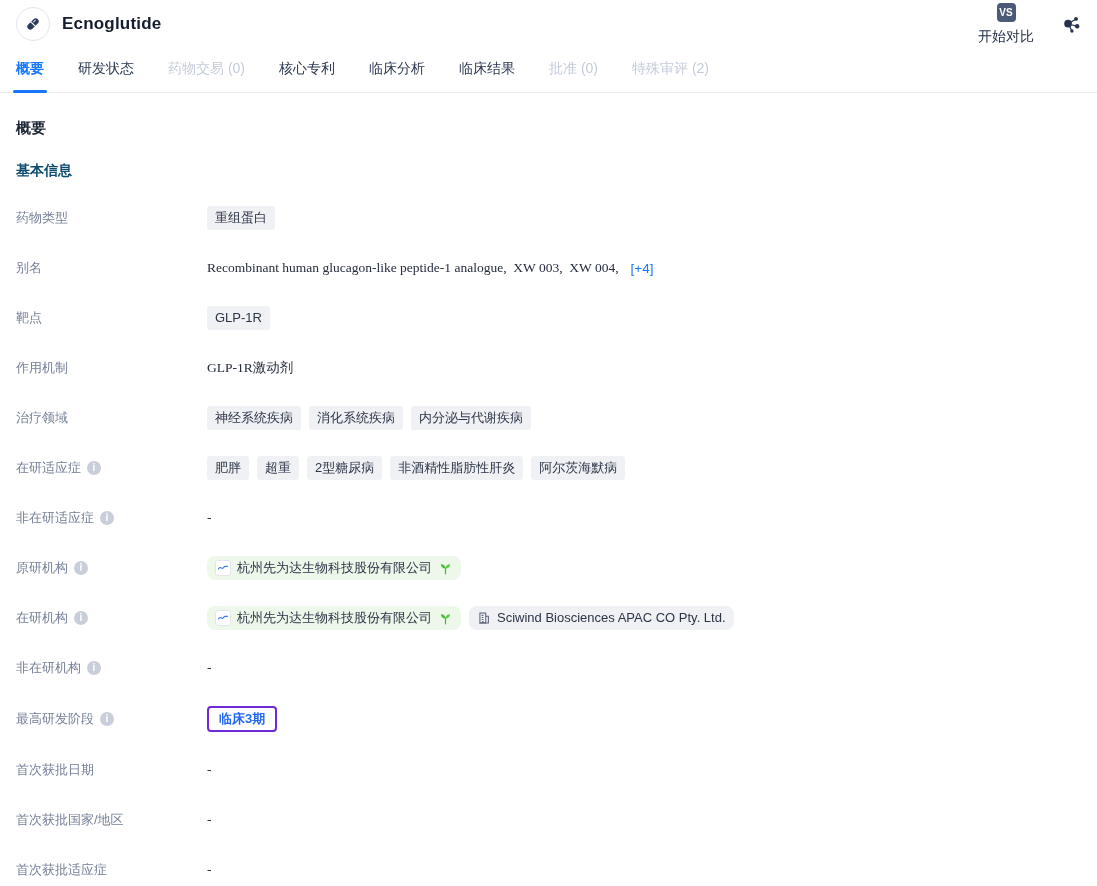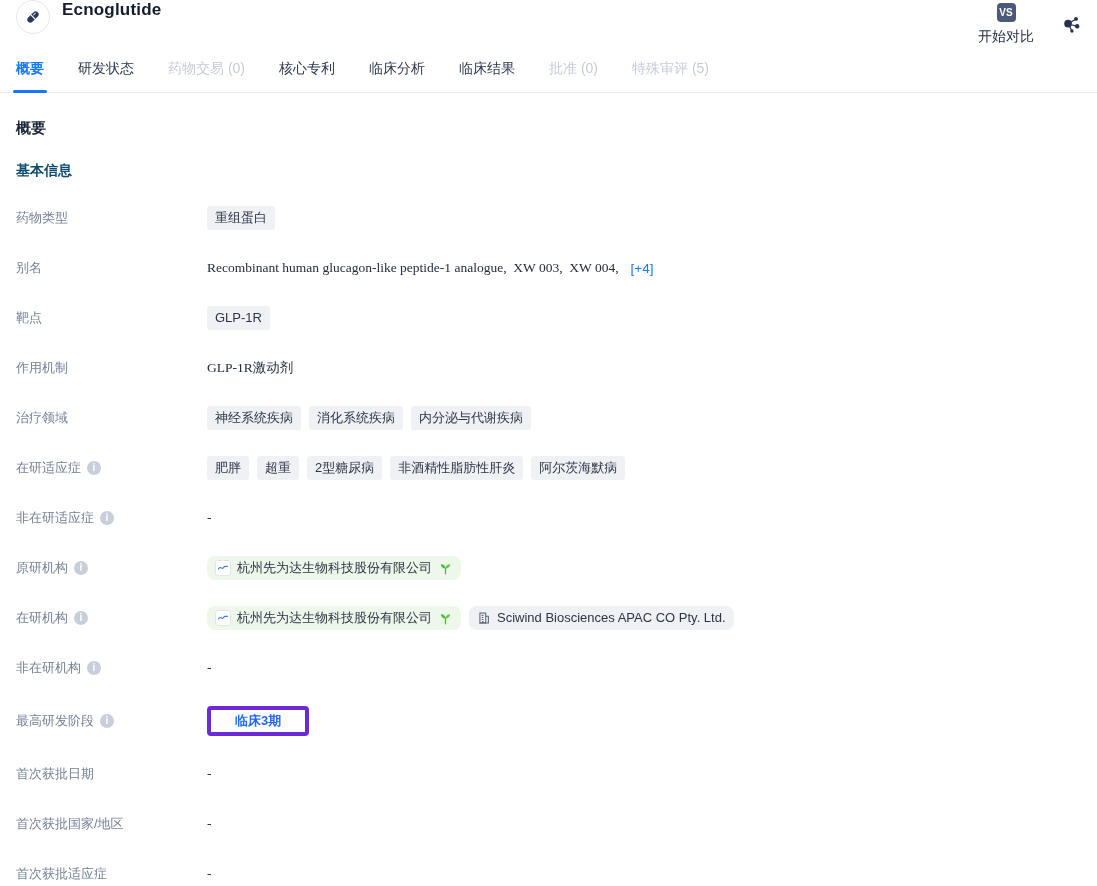--- a/index.html
+++ b/index.html
@@ -1,20 +1,20 @@
 <!DOCTYPE html>
 <html><head>
 <meta charset="utf-8">
 <style>
   * { box-sizing: border-box; margin: 0; padding: 0; }
   html,body { width:1097px; height:886px; overflow:hidden; background:#fff;
     font-family:"Liberation Sans","DejaVu Sans",sans-serif; }
 
   
-  .page-header { display:flex; height:48px; padding:0 16px; }
+  .page-header { display:flex; align-items:center; height:48px; padding:0 16px; }
   .drug-icon-circle { width:34px; height:34px; border-radius:50%; border:1px solid #e3e7ee;
     display:flex; align-items:center; justify-content:center; flex-shrink:0; }
   .page-title { font-size:17px; font-weight:bold; color:#141c2e; margin-left:12px; letter-spacing:.2px; }
   .header-right { margin-left:auto; display:flex; align-items:center; }
   .compare-btn { display:flex; align-items:center; gap:6px; background:none; border:none;
     cursor:pointer; font-size:14px; color:#1f2942; font-family:inherit;flex-direction:column; }
   .vs-badge { width:19px; height:19px; border-radius:4px; background:#4b5a78; color:#fff;
     font-size:10px; font-weight:bold; display:flex; align-items:center; justify-content:center; }
   .molecule-btn { margin-left:26px; background:none; border:none; cursor:pointer; display:flex; }
 
@@ -42,22 +42,22 @@
     font-size:13.5px; color:#242c3d; }
   .row-text { white-space:pre-wrap;font-family:Liberation Serif, serif; }
   .more-link { color:#1677ff; text-decoration:none; margin-left:4px; cursor:pointer; }
   .tag { background:#f0f1f4; color:#2c3547; font-size:13px; line-height:18px;
     padding:3px 8px; border-radius:3px; cursor:pointer; }
   .org-tag { display:inline-flex; align-items:center; gap:6px; background:#f0f1f4;
     color:#2c3547; font-size:13px; line-height:18px; padding:3px 8px; border-radius:8px; cursor:pointer; }
   .org-tag.green { background:#eef8ea; }
   .org-logo { width:16px; height:16px; border-radius:3px; background:#fff;
     border:1px solid #e2e6ec; display:inline-flex; align-items:center; justify-content:center; }
-  .stage-tag { border:4px solid #6d28d9; color:#2468f2; background:#fff; font-size:13px;
-    font-weight:600; line-height:18px; padding:2px 24px; border-radius:4px; }
+  .stage-tag { border:2px solid #6d28d9; color:#2468f2; background:#fff; font-size:13px;
+    font-weight:600; line-height:18px; padding:2px 10px; border-radius:4px; }
   .icon-wrap { display:inline-flex; align-items:center; }
 </style>
 </head>
 <body>
 
 <header class="page-header">
   <div class="drug-icon-circle">
     <svg width="18" height="18" viewBox="0 0 24 24">
       <g transform="rotate(45 12 12)">
         <rect x="8" y="3" width="8" height="18" rx="4" fill="#2b3a5c"></rect>
@@ -89,21 +89,21 @@
 </header>
 
 <nav class="tabs" id="tabs">
     <div class="tab active">概要</div>
     <div class="tab">研发状态</div>
     <div class="tab disabled">药物交易 (0)</div>
     <div class="tab">核心专利</div>
     <div class="tab">临床分析</div>
     <div class="tab">临床结果</div>
     <div class="tab disabled">批准 (0)</div>
-    <div class="tab disabled">特殊审评 (5)</div>
+    <div class="tab disabled">特殊审评 (2)</div>
   </nav>
 
 <main class="content">
   <h2 class="section-title">概要</h2>
   <h3 class="subsection-title">基本信息</h3>
   <div class="rows" id="rows">
       <div class="row">
         <div class="row-label">
           <span>药物类型</span>
         </div>

